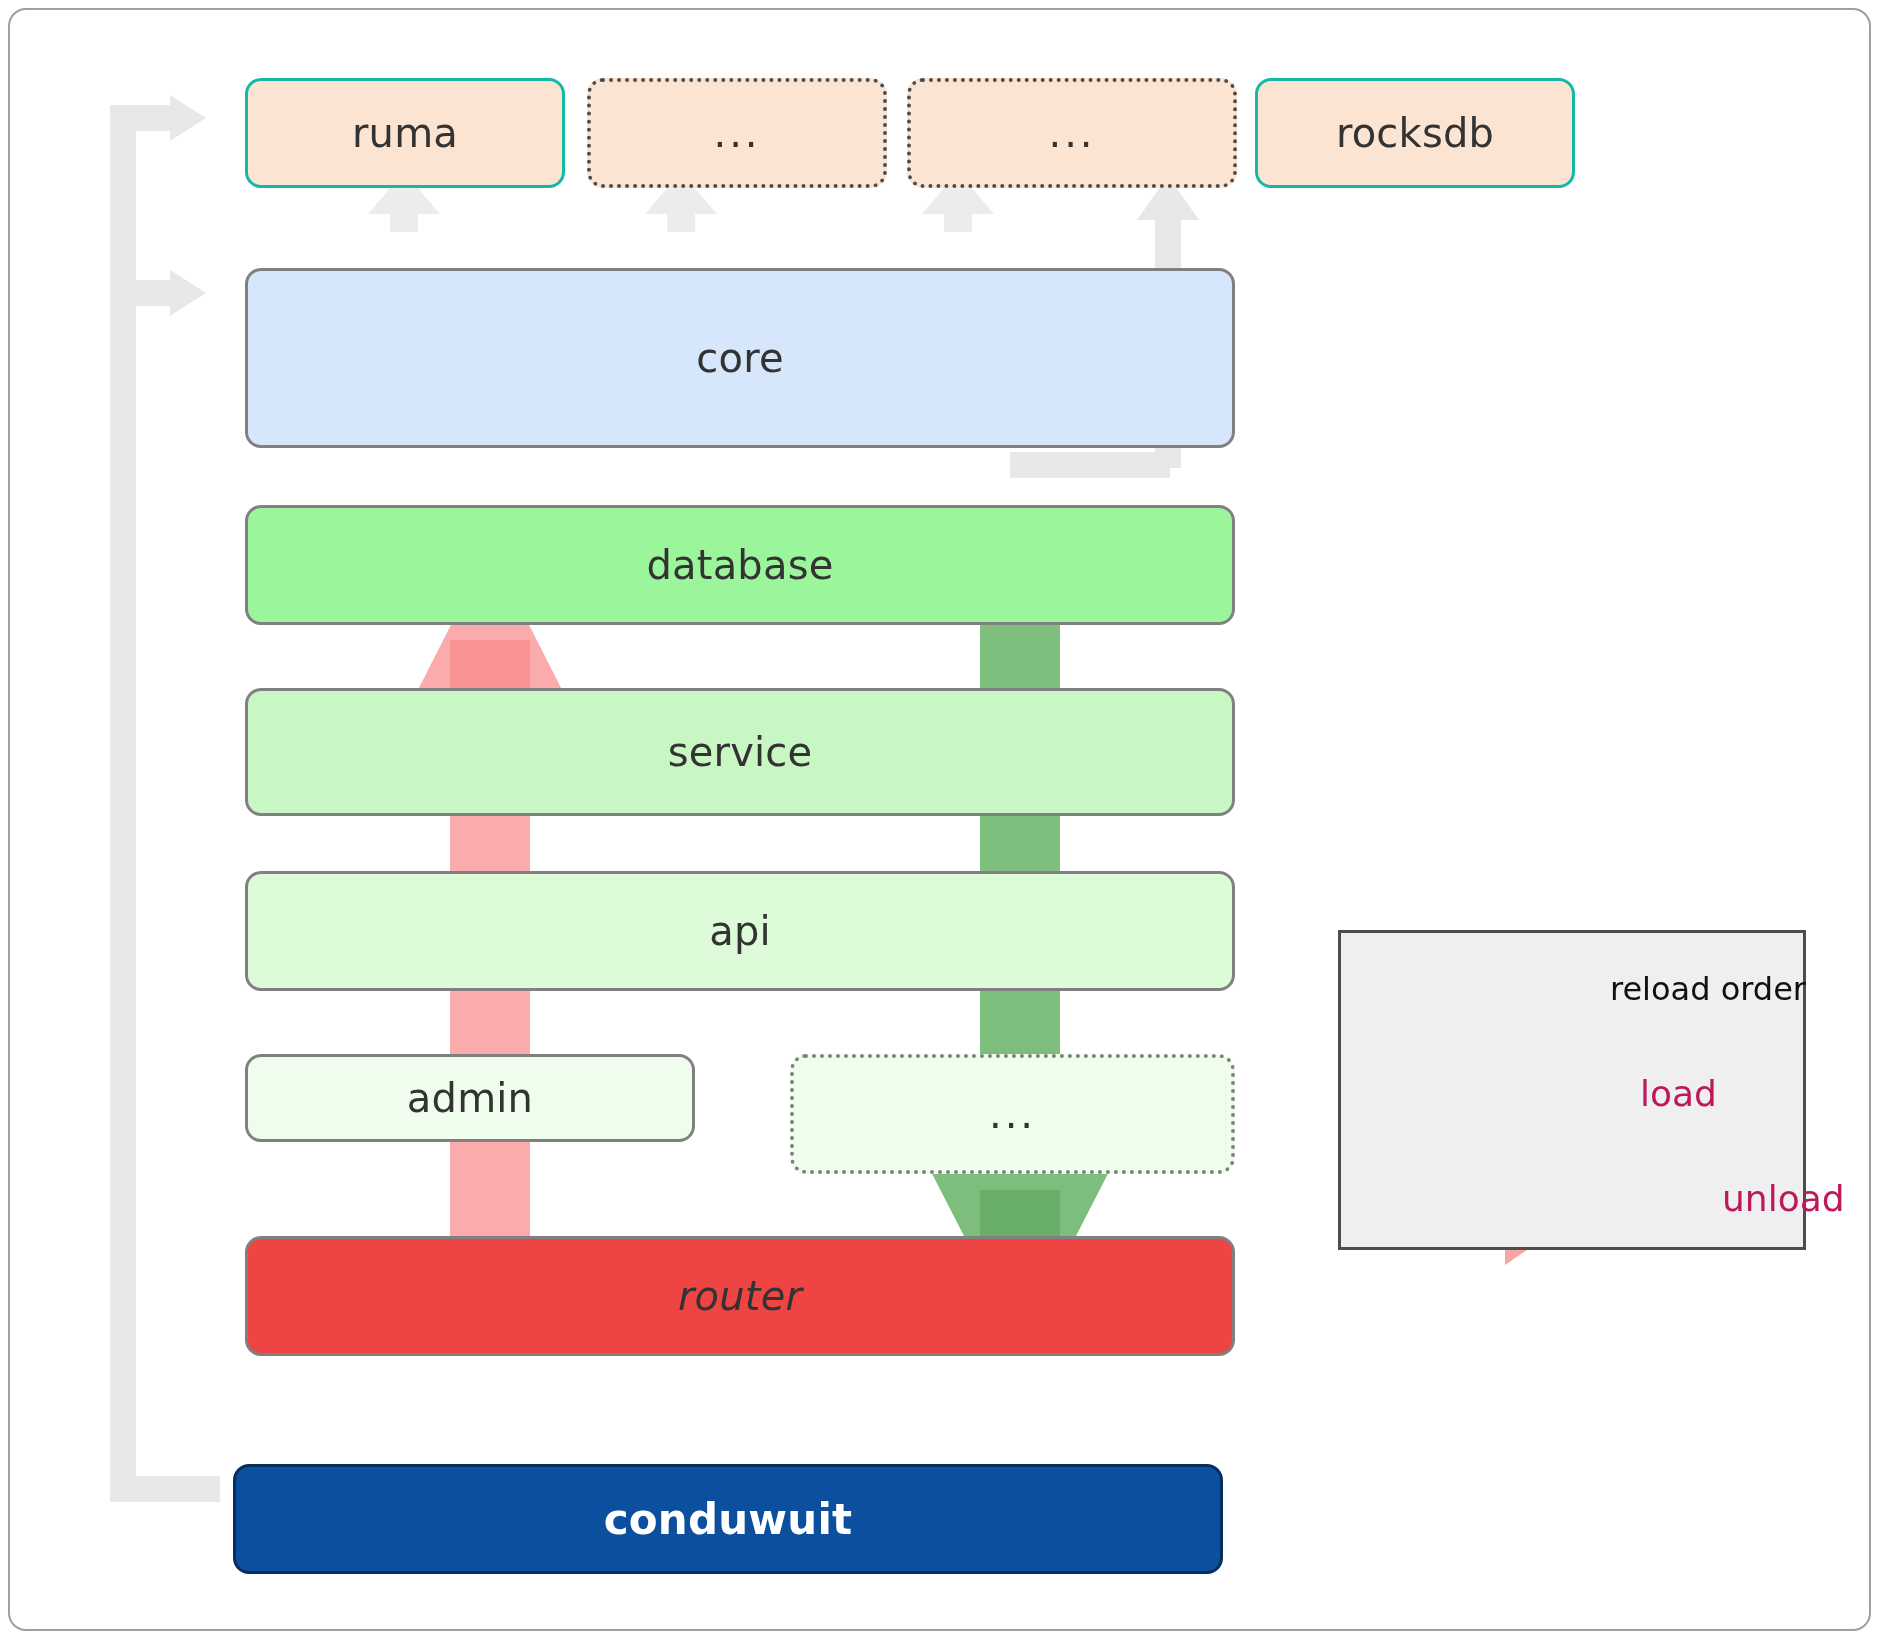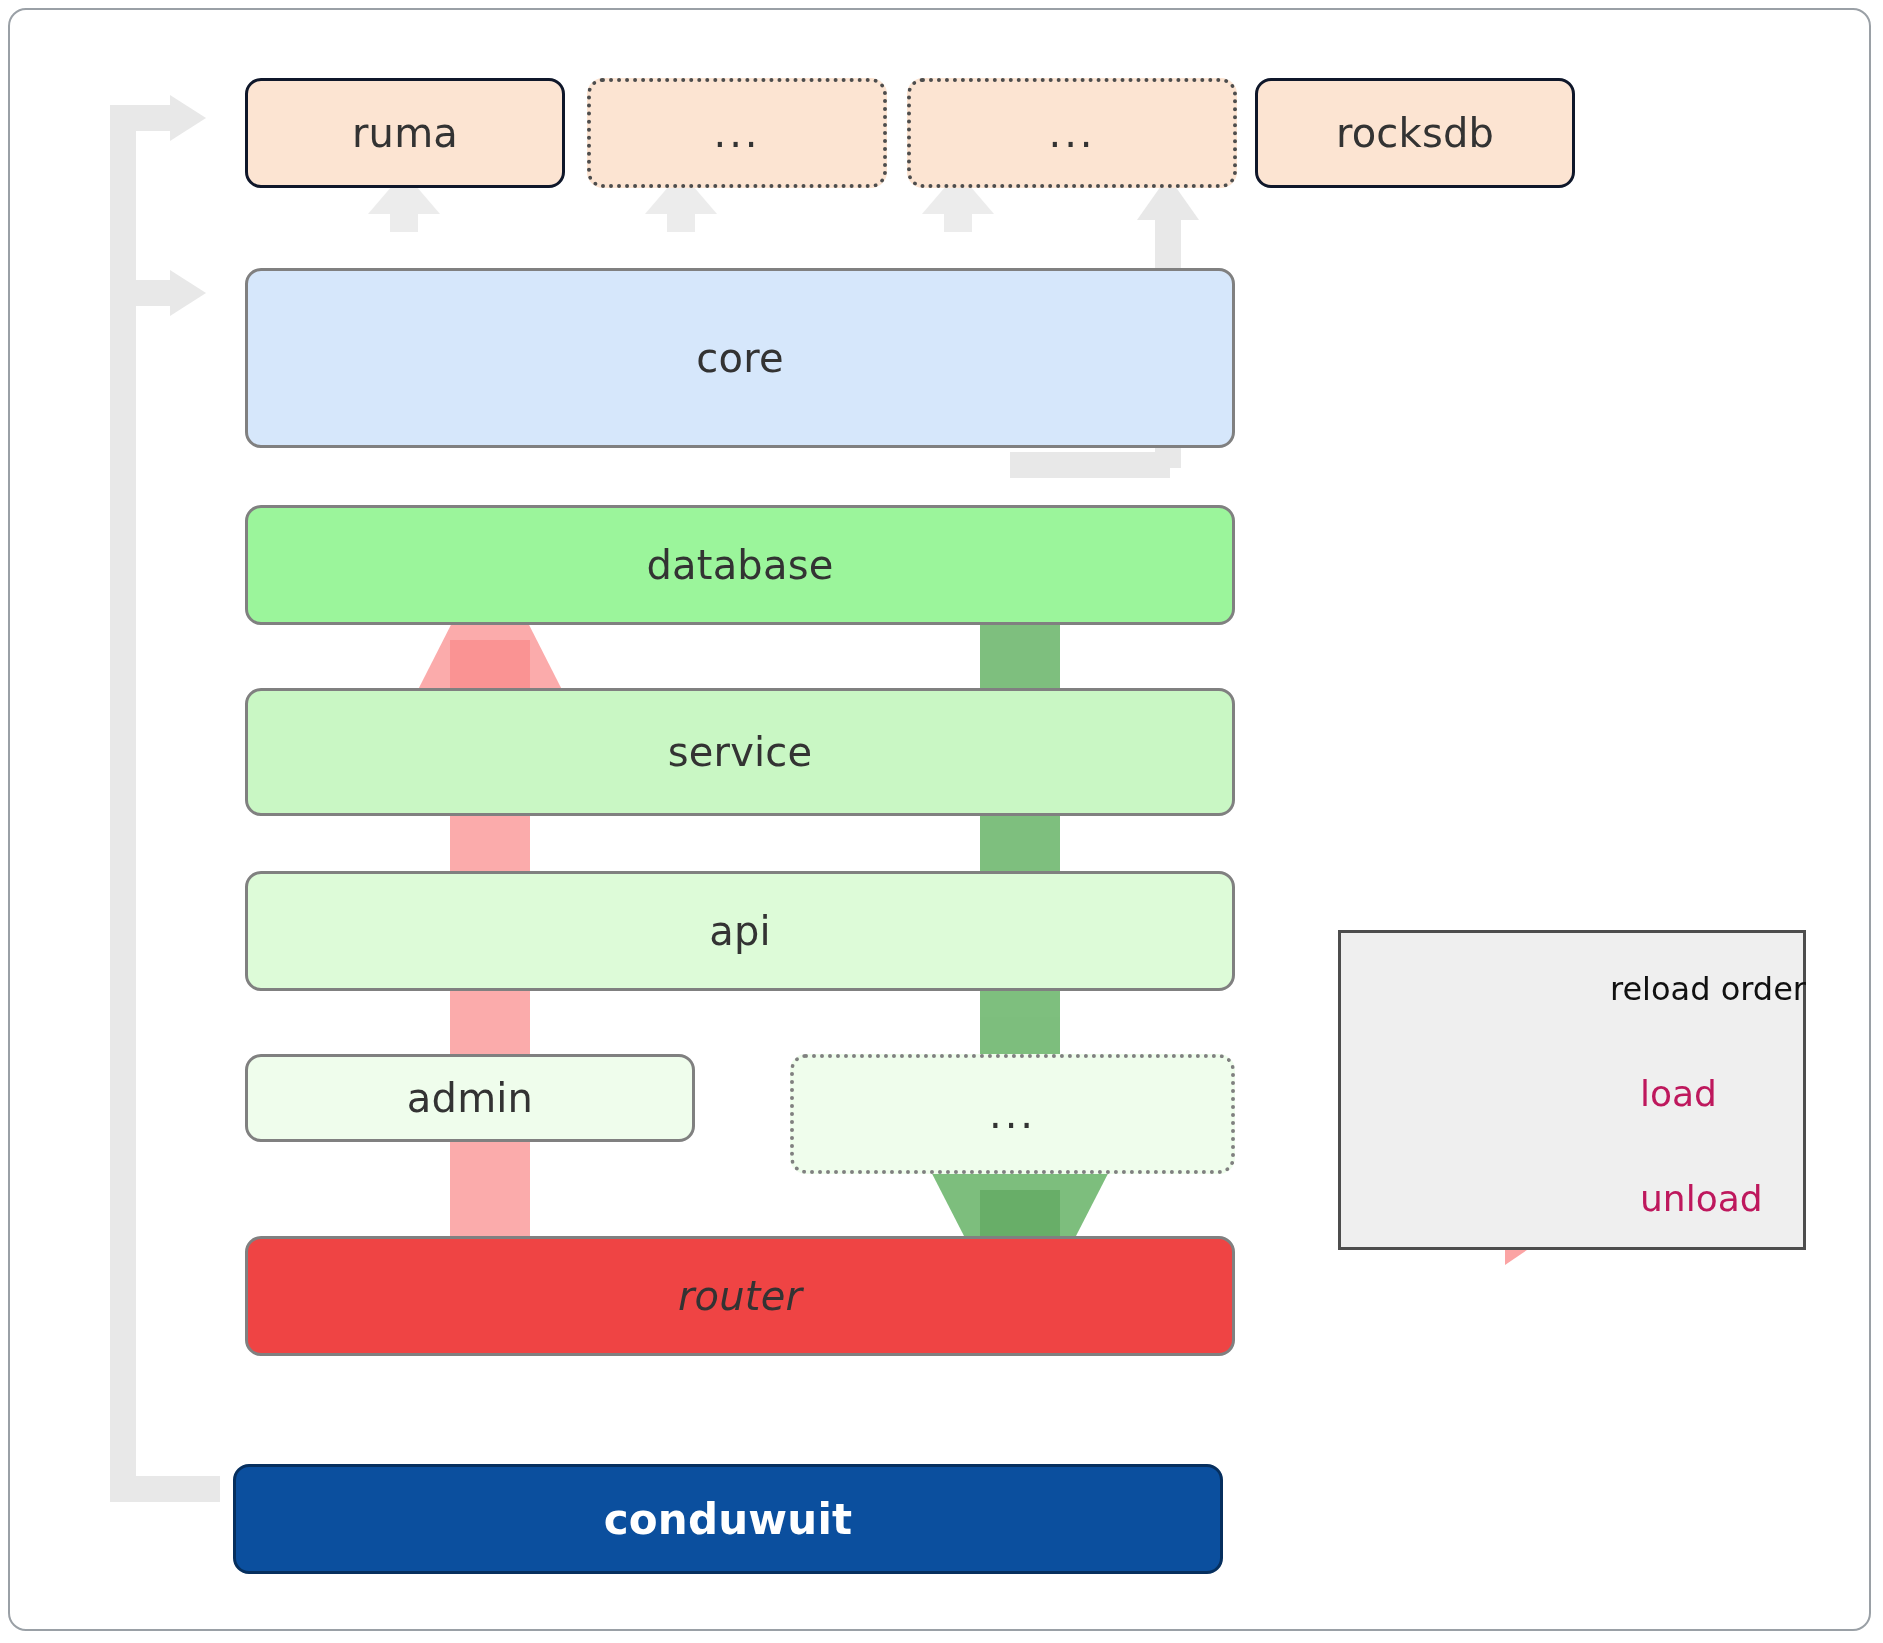--- a/index.html
+++ b/index.html
@@ -32,21 +32,21 @@
     border-radius:14px;
     font-size:40px;
     color:#333333;
     letter-spacing:.2px;
   }
   .node .lbl{pointer-events:none;}
 
   
   .dep{
     background:#fce4d2;
-    border:3px solid #0f172a;
+    border:3px solid #14b8a6;
     height:110px;
     border-radius:16px;
   }
   .dep.dotted{border-style:dotted;border-width:4px;border-color:#4d4d4d;}
   .dep .lbl{font-size:40px;color:#333;}
   .dep.dots .lbl{font-size:40px;letter-spacing:3px;line-height:.4;}
 
   
   .core{
     background:#d6e7fb;
@@ -202,14 +202,14 @@
   </div>
 
   <div class="node conduwuit" style="left:233px;top:1464px;width:990px;height:110px;">
     <span class="lbl">conduwuit</span>
   </div>
 
   <div class="legend" style="left:1338px;top:930px;width:468px;height:320px;">
   </div>
   <div class="legend-title" style="left:1338px;top:970px;width:468px;">reload order</div>
   <div class="legend-label" style="left:1640px;top:1073px;">load</div>
-  <div class="legend-label" style="left:1640px;top:1178px;text-align:right;">unload</div>
+  <div class="legend-label" style="left:1722px;top:1178px;text-align:right;">unload</div>
 </div>
 
 </body></html>

